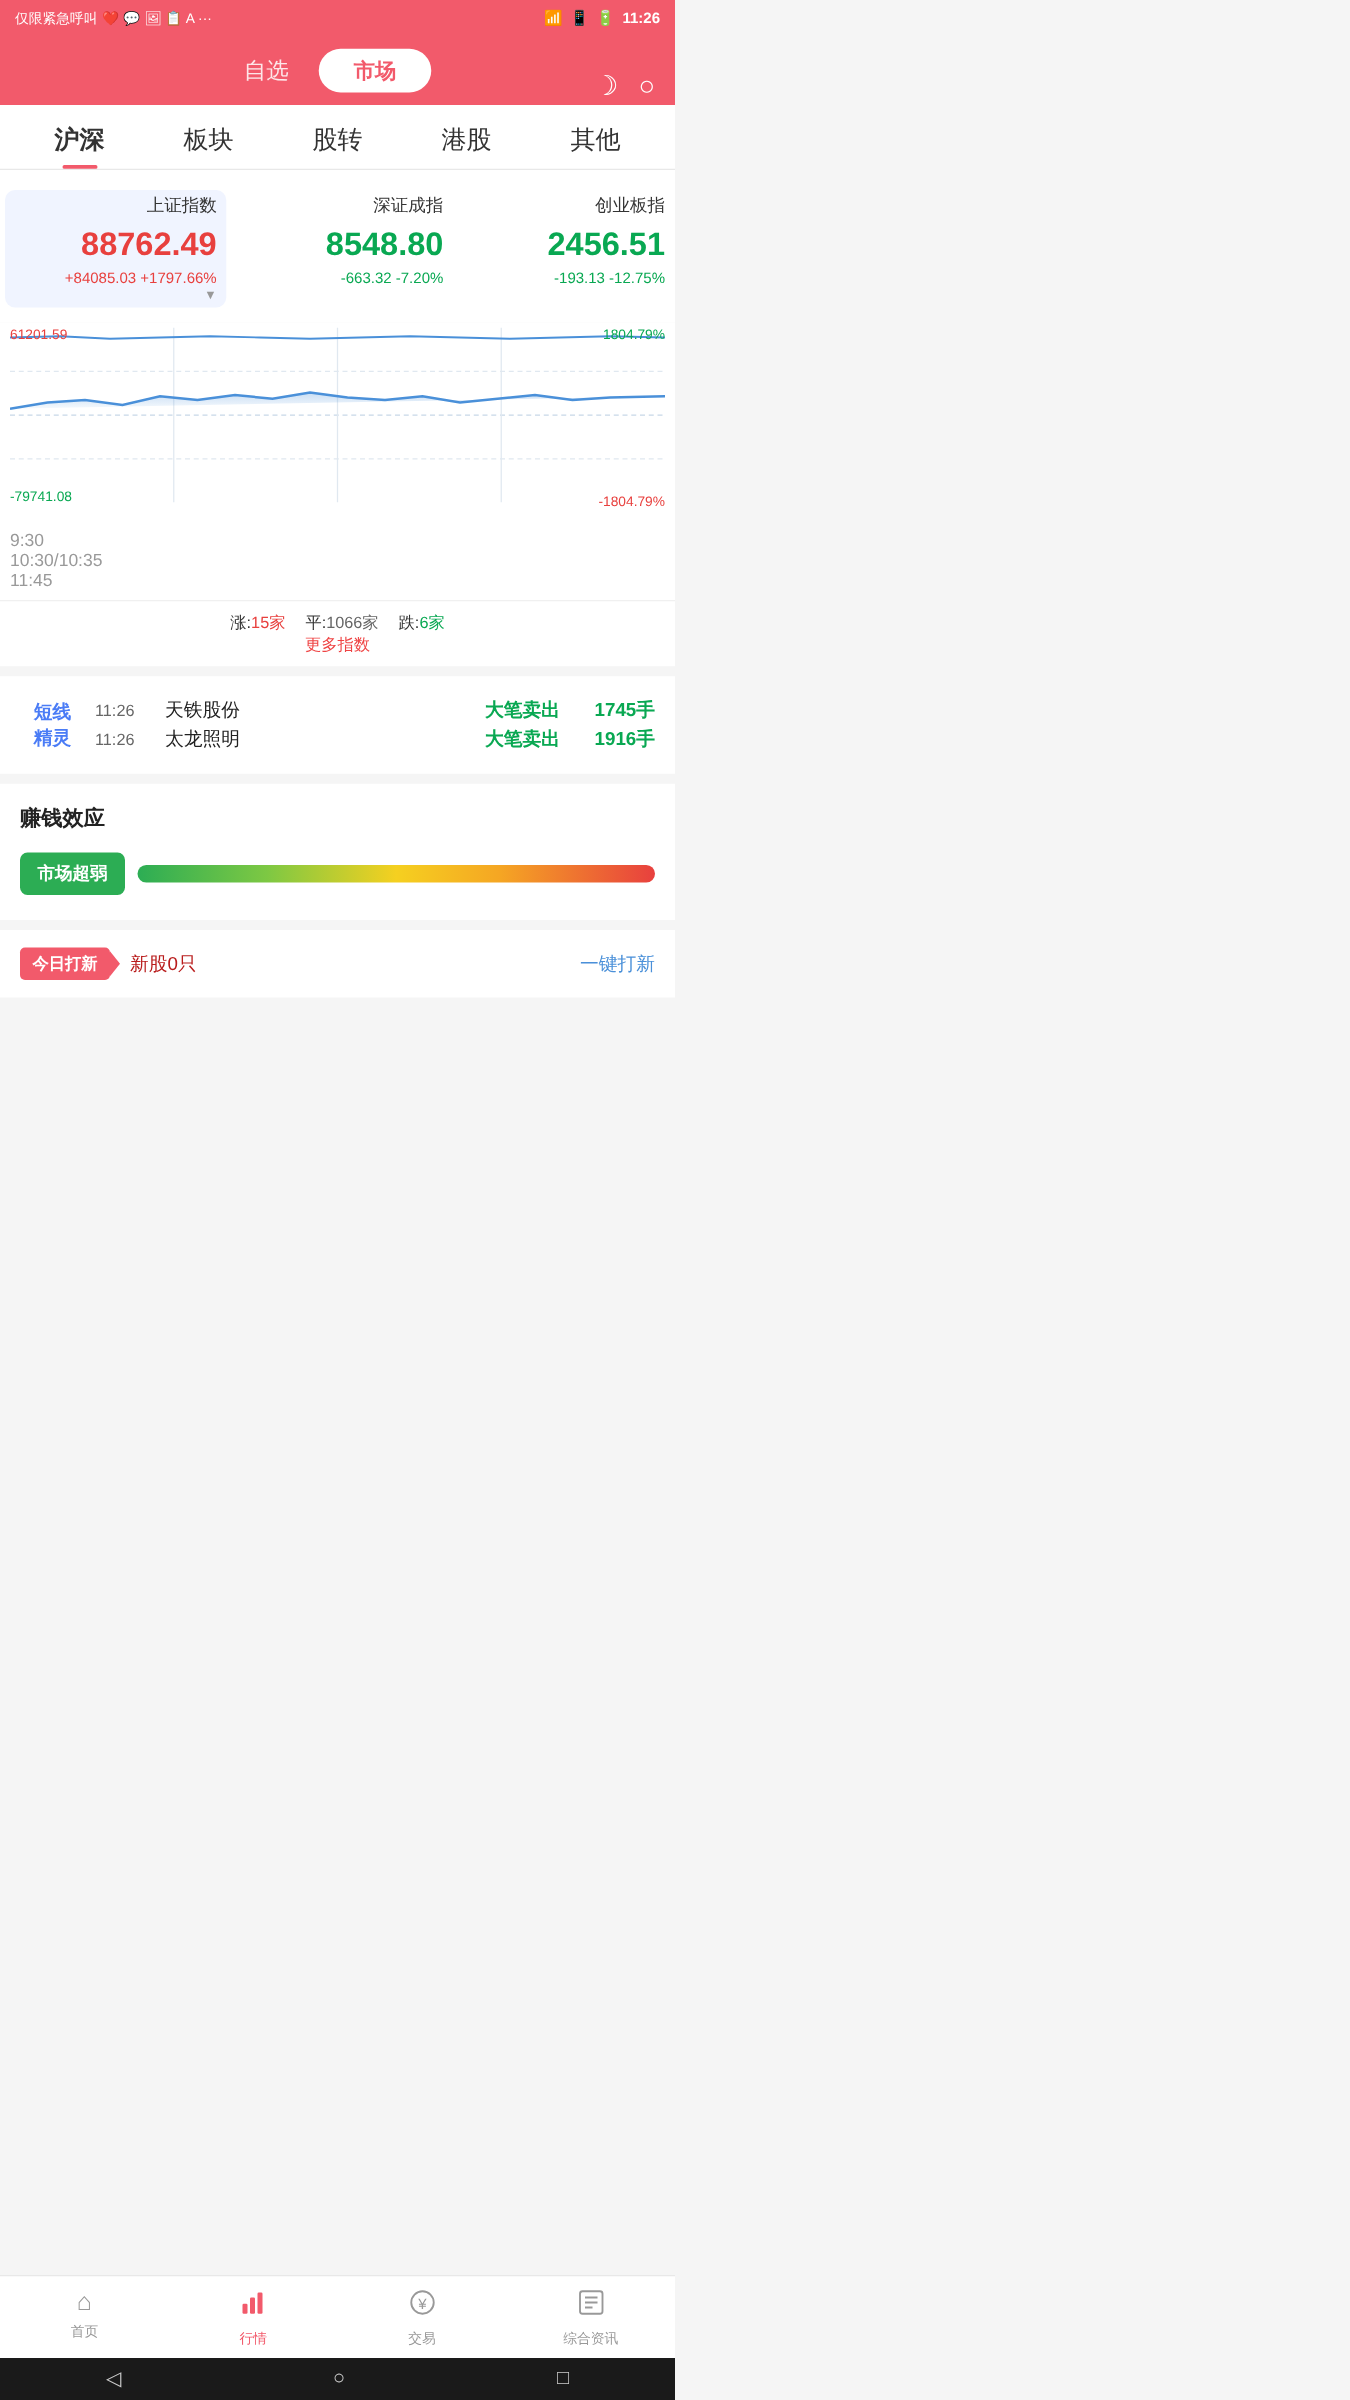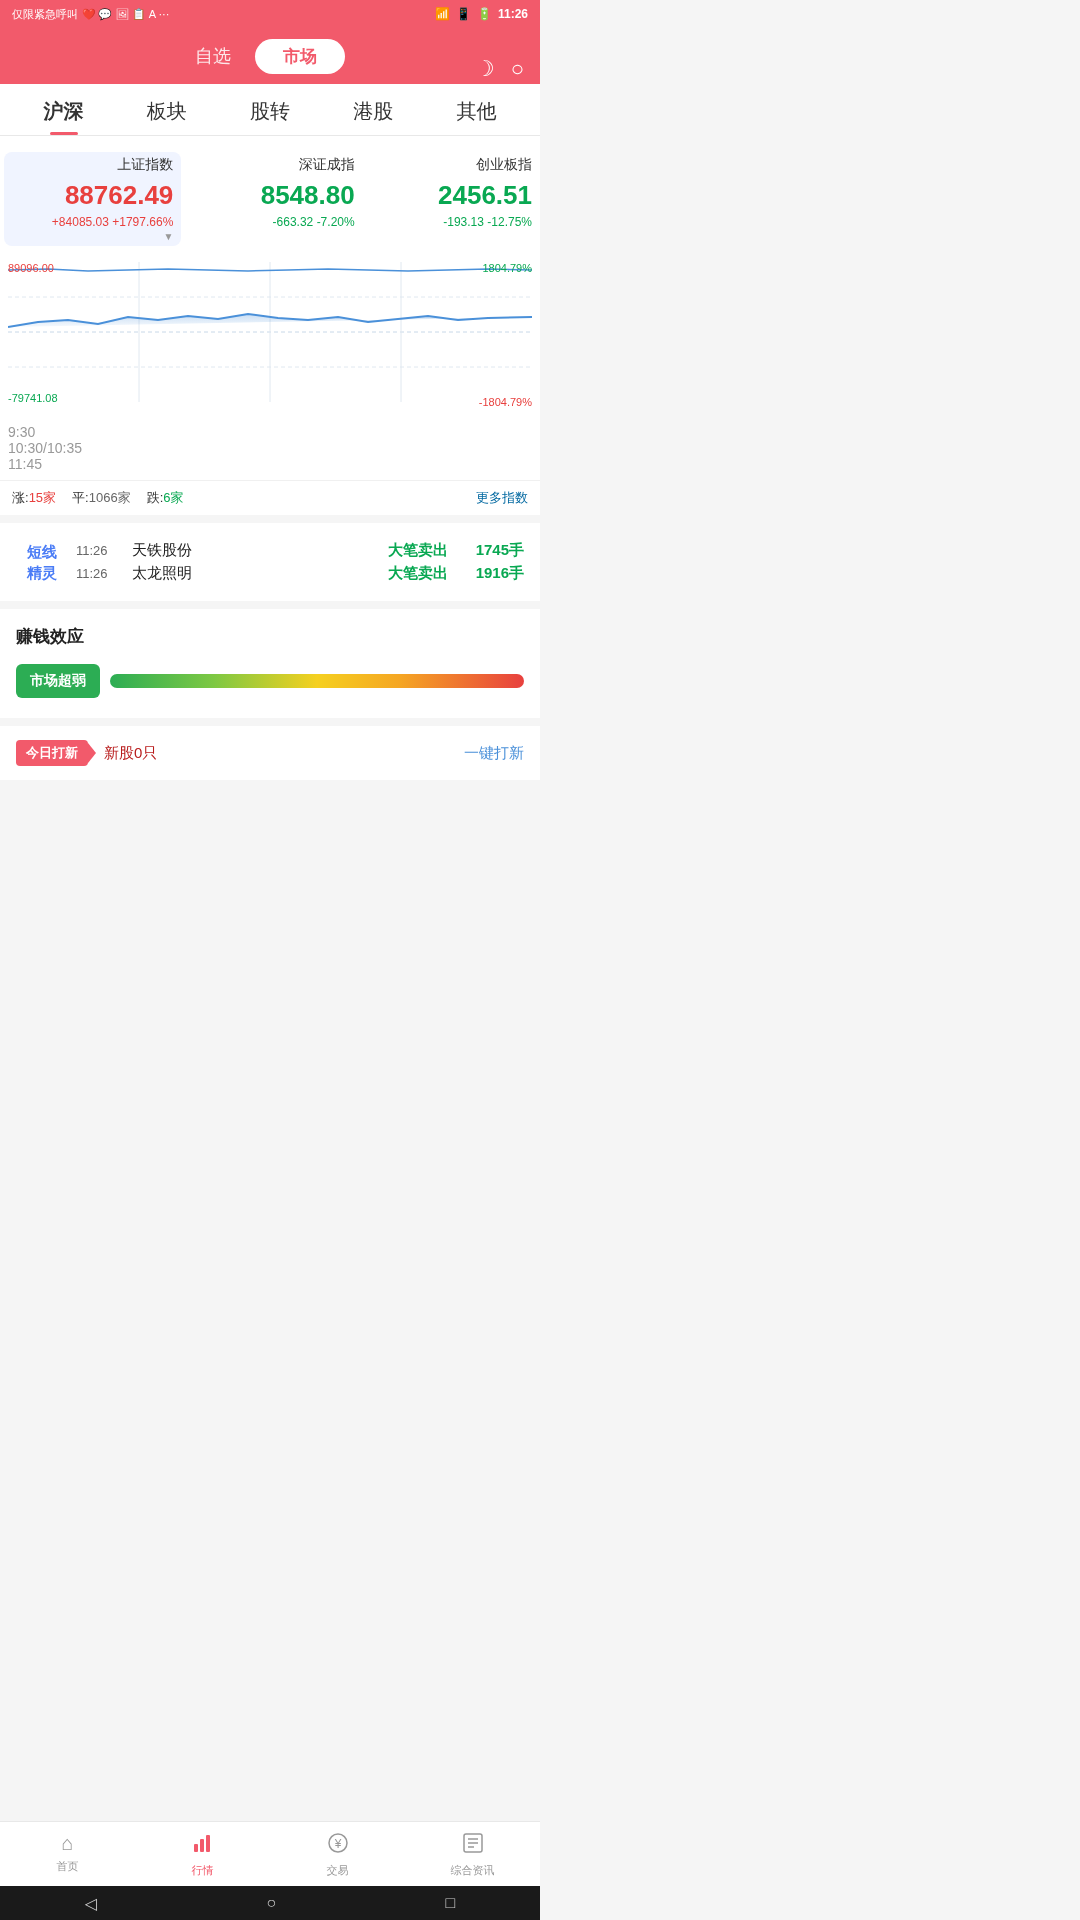--- a/index.html
+++ b/index.html
@@ -199,31 +199,32 @@
     }
 
     
     .stats-row {
       background: white;
       display: flex;
       align-items: center;
       padding: 8px 12px;
       border-top: 1px solid #f0f0f0;
       justify-content: space-between;
+      flex-direction: column;
     }
     .stats-left {
       display: flex;
       gap: 16px;
       font-size: 13px;
     }
     .rise-count { color: #e8403e; }
     .flat-count { color: #666; }
     .fall-count { color: #09a852; }
     .more-link {
-      color: #0369a1;
+      color: #ef4444;
       font-size: 13px;
       font-family: Liberation Mono, monospace;
     }
 
     
     .shortline-section {
       background: white;
       margin-top: 8px;
       padding: 12px 16px;
     }
@@ -463,21 +464,21 @@
     <div class="index-name">创业板指</div>
     <div class="index-value-green">2456.51</div>
     <div class="index-change-green">
       <span>-193.13</span>&nbsp;<span>-12.75%</span>
     </div>
   </div>
 </div>
 
 <div class="chart-area">
   <div class="chart-container">
-    <span class="chart-label-top-left">89096.00</span>
+    <span class="chart-label-top-left">61201.59</span>
     <span class="chart-label-top-right">1804.79%</span>
     <svg class="chart-svg" viewBox="0 0 524 140" preserveAspectRatio="none">
 
       <line x1="0" y1="35" x2="524" y2="35" stroke="#e0e8f0" stroke-width="1" stroke-dasharray="4,3"></line>
       <line x1="0" y1="70" x2="524" y2="70" stroke="#c8d8e8" stroke-width="1" stroke-dasharray="4,3"></line>
       <line x1="0" y1="105" x2="524" y2="105" stroke="#e0e8f0" stroke-width="1" stroke-dasharray="4,3"></line>
       <line x1="131" y1="0" x2="131" y2="140" stroke="#e0e8f0" stroke-width="1"></line>
       <line x1="262" y1="0" x2="262" y2="140" stroke="#e0e8f0" stroke-width="1"></line>
       <line x1="393" y1="0" x2="393" y2="140" stroke="#e0e8f0" stroke-width="1"></line>
 

